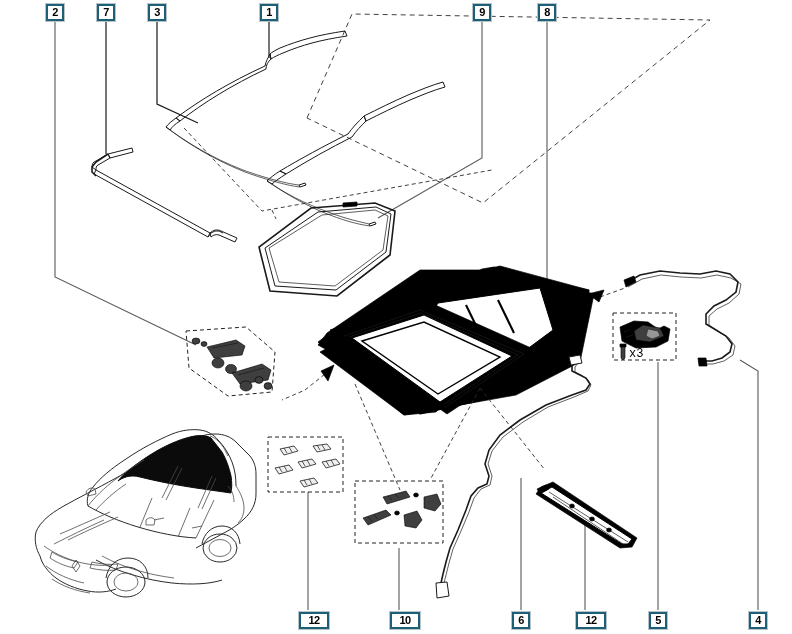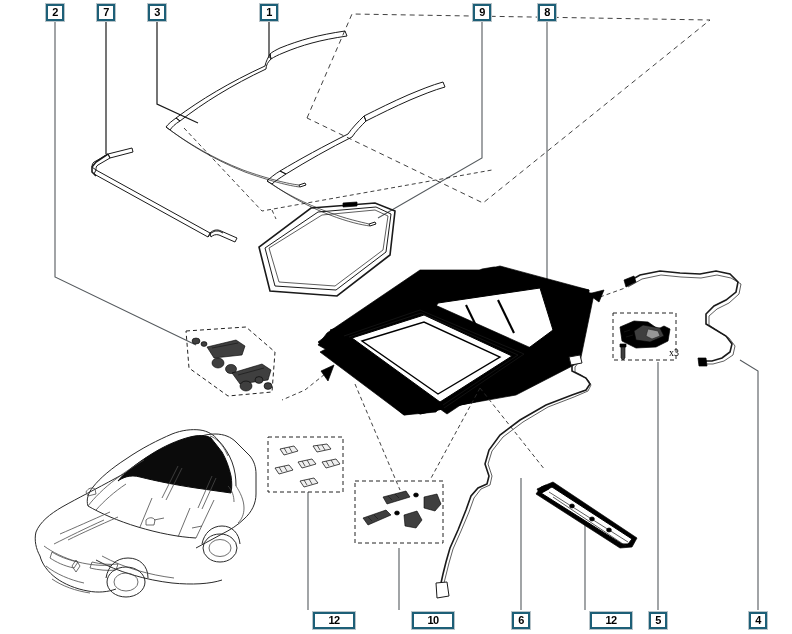--- a/index.html
+++ b/index.html
@@ -19,25 +19,25 @@
     background:#ffffff;
     border:2px solid #1d5f77;
     outline:1px solid #b9c4c9;
     display:flex;align-items:center;justify-content:center;
     font-family:"Liberation Sans", sans-serif;
     font-size:11px;font-weight:bold;line-height:1;
     color:#000000;
     letter-spacing:-0.5px;
     z-index:5;
   }
-  .callout.wide{width:42px;margin-left:14px;}
+  .callout.wide{width:30px;}
   .x3-label{
     position:absolute;
-    font-family:Liberation Serif, serif;
-    font-size:10px;color:#000;z-index:5;margin-left:40px;
+    font-family:Liberation Mono, monospace;
+    font-size:12px;color:#000;z-index:5;
   }
 </style>
 </head>
 <body>
 
 <div id="stage">
 
   <svg id="diagram" viewBox="0 0 792 634">
     <defs>
       <style>
@@ -359,21 +359,21 @@
   </svg>
 
   <div id="callout-layer">
       <div class="callout" style="left: 46px; top: 4px;">2</div>
       <div class="callout" style="left: 97px; top: 4px;">7</div>
       <div class="callout" style="left: 148px; top: 4px;">3</div>
       <div class="callout" style="left: 260px; top: 4px;">1</div>
       <div class="callout" style="left: 473px; top: 4px;">9</div>
       <div class="callout" style="left: 538px; top: 4px;">8</div>
       <div class="callout wide" style="left: 299px; top: 612px;">12</div>
-      <div class="callout wide" style="left: 398px; top: 612px;">10</div>
+      <div class="callout wide" style="left: 390px; top: 612px;">10</div>
       <div class="callout" style="left: 512px; top: 612px;">6</div>
       <div class="callout wide" style="left: 576px; top: 612px;">12</div>
       <div class="callout" style="left: 649px; top: 612px;">5</div>
       <div class="callout" style="left: 749px; top: 612px;">4</div>
     </div>
 
   <div class="x3-label" style="left:629px;top:347px;">x3</div>
 
 </div>
 

